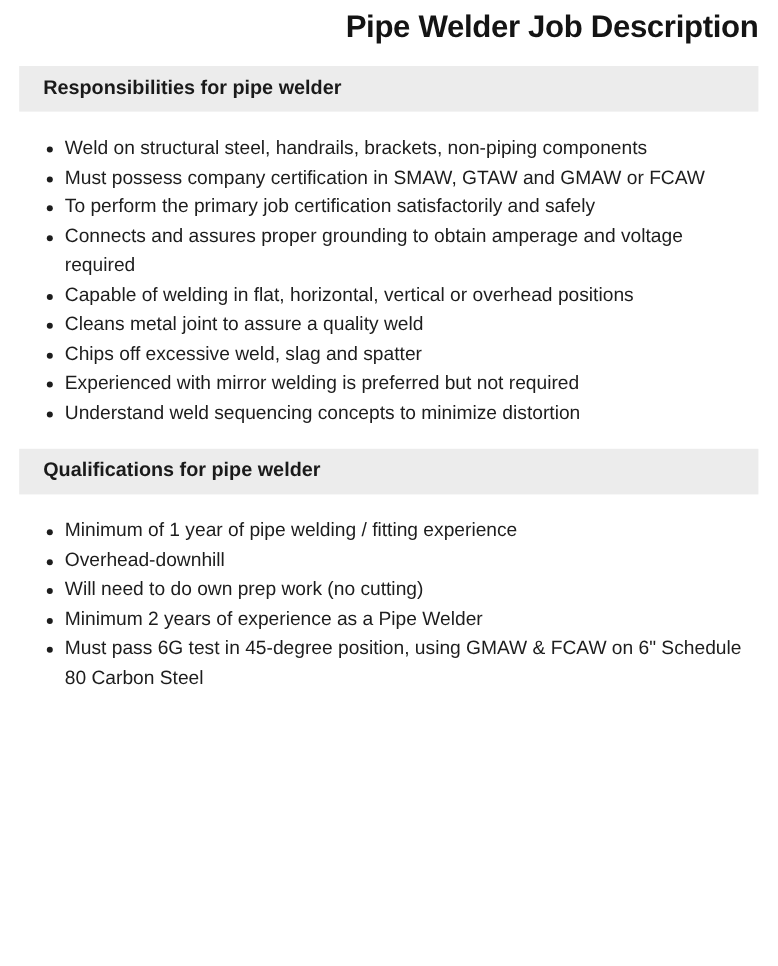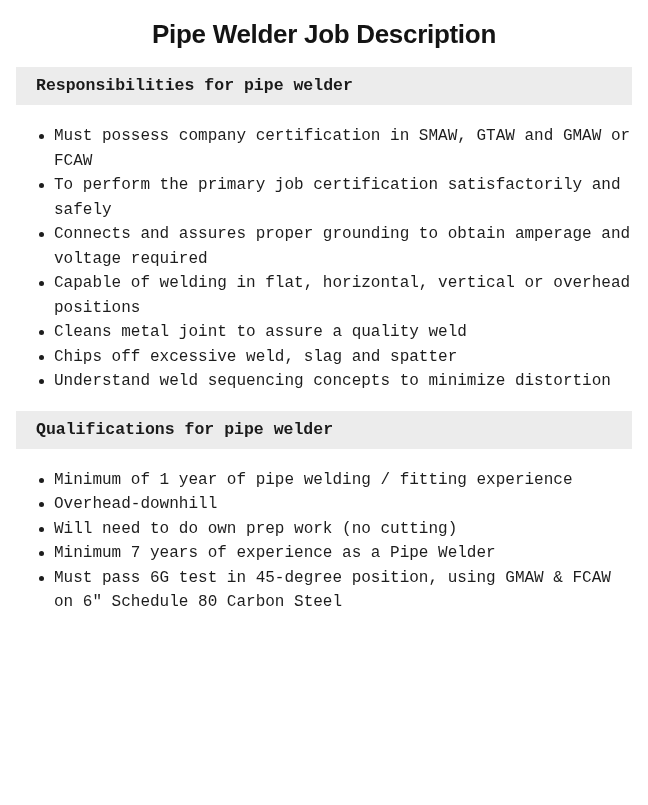--- a/index.html
+++ b/index.html
@@ -12,23 +12,23 @@
     height: 805px;
     overflow: hidden;
     font-family: "Liberation Sans", "DejaVu Sans", sans-serif;
     color: #1d1d1d;
     -webkit-font-smoothing: antialiased;
   }
   .page {
     padding: 0 16px;
   }
   .doc-title {
-    margin: 12px;
+    margin: 0;
     padding-top: 7px;
-    text-align: center;
+    text-align: right;
     font-size: 26px;
     font-weight: bold;
     letter-spacing: -0.3px;
     color: #141414;
   }
   .intro {
     margin: 21px 0 0 0;
     font-size: 16px;
     line-height: 25.5px;
     color: #1d1d1d;
@@ -55,47 +55,49 @@
   ul.bullet-list li::before {
     content: "";
     position: absolute;
     left: -15px;
     top: 10px;
     width: 5px;
     height: 5px;
     border-radius: 50%;
     background: #1d1d1d;
   }
-  .section { margin: 0; font-family: Liberation Mono, monospace; }
+  .section { margin: 0; }
 </style>
 </head>
 <body>
 
 <div class="page">
 
   <h1 class="doc-title">Pipe Welder Job Description</h1>
 
 
   <div class="section">
     <div class="section-heading">Responsibilities for pipe welder</div>
     <ul class="bullet-list">
+        <li>Weld on structural steel, handrails, brackets, non-piping components</li>
         <li>Must possess company certification in SMAW, GTAW and GMAW or FCAW</li>
         <li>To perform the primary job certification satisfactorily and safely</li>
         <li>Connects and assures proper grounding to obtain amperage and voltage required</li>
         <li>Capable of welding in flat, horizontal, vertical or overhead positions</li>
         <li>Cleans metal joint to assure a quality weld</li>
         <li>Chips off excessive weld, slag and spatter</li>
+        <li>Experienced with mirror welding is preferred but not required</li>
         <li>Understand weld sequencing concepts to minimize distortion</li>
       </ul>
   </div>
 
   <div class="section">
     <div class="section-heading">Qualifications for pipe welder</div>
     <ul class="bullet-list">
         <li>Minimum of 1 year of pipe welding / fitting experience</li>
         <li>Overhead-downhill</li>
         <li>Will need to do own prep work (no cutting)</li>
-        <li>Minimum 7 years of experience as a Pipe Welder</li>
+        <li>Minimum 2 years of experience as a Pipe Welder</li>
         <li>Must pass 6G test in 45-degree position, using GMAW &amp; FCAW on 6" Schedule 80 Carbon Steel</li>
       </ul>
   </div>
 
 </div>
 
 </body></html>

